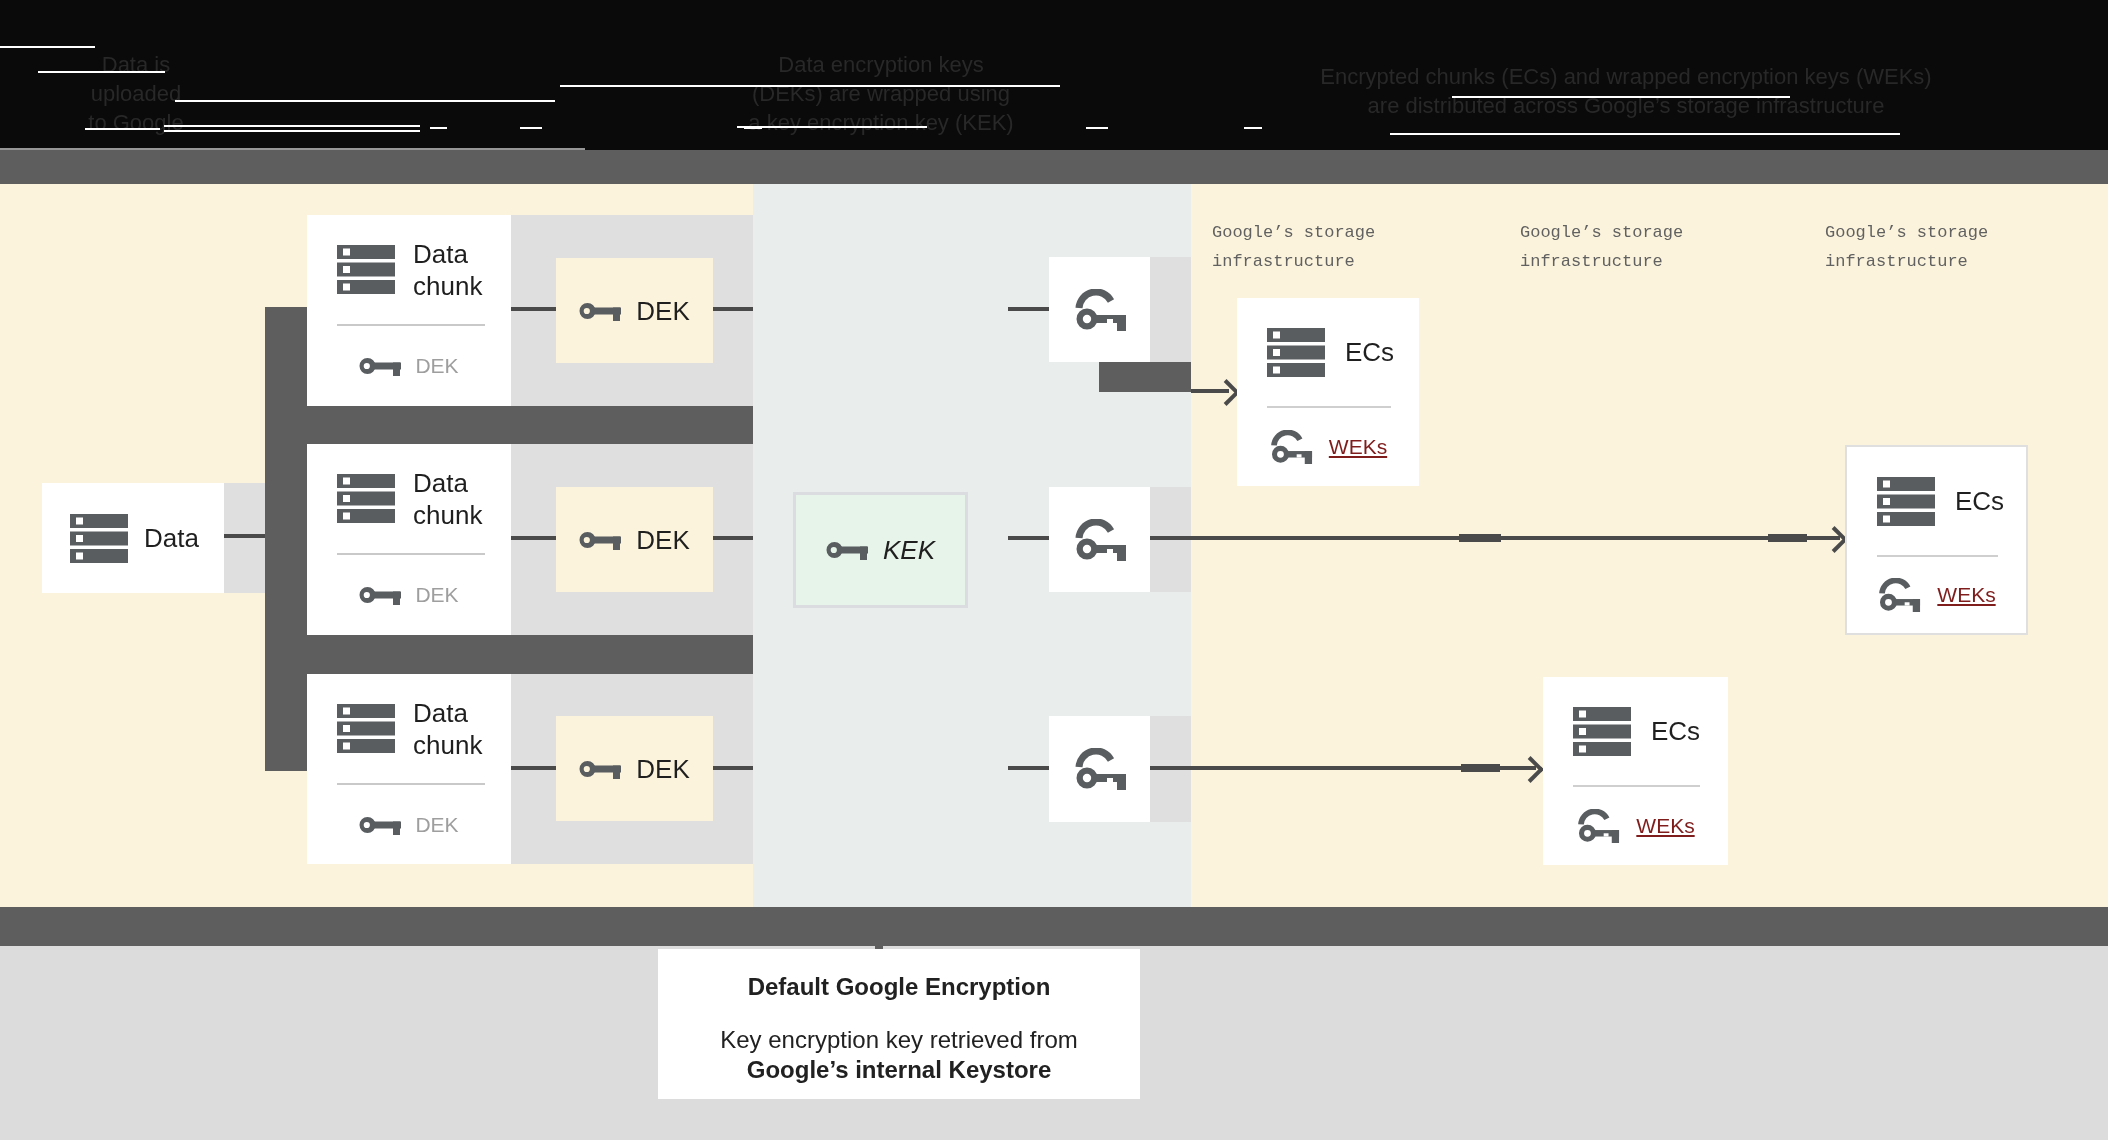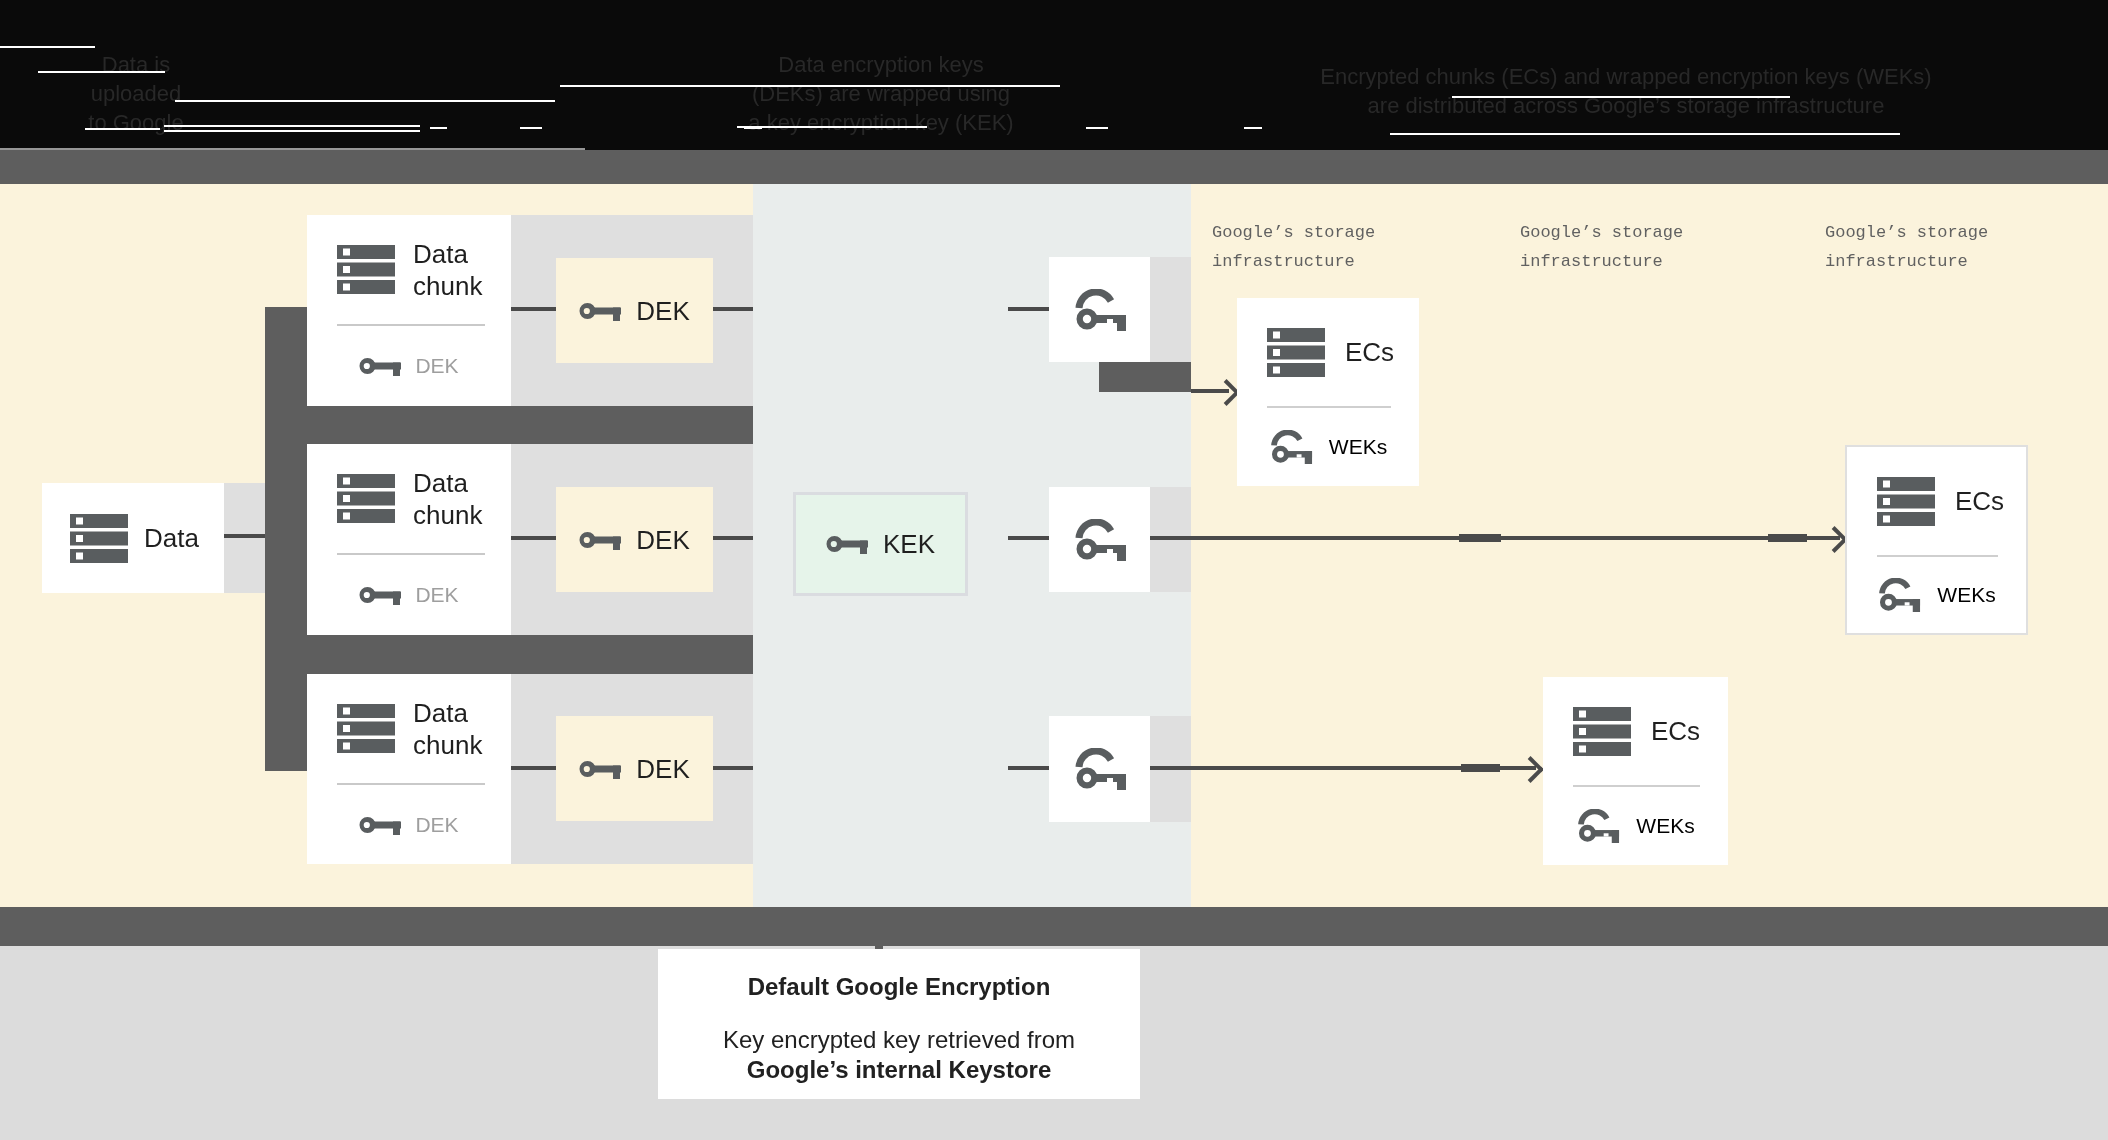--- a/index.html
+++ b/index.html
@@ -34,21 +34,21 @@
   .cb-div{height:2px;background:#c9c9c9;margin:0 26px 0 30px;}
   .cb-bot{flex:1;display:flex;align-items:center;justify-content:center;gap:14px;}
   .graylabel{font-size:21px;color:#9e9e9e;}
   .chip{display:flex;align-items:center;justify-content:center;gap:15px;background:#fbf3dc;}
   .kek{background:#e6f4ea;border:3px solid #dadce0;box-sizing:border-box;}
   .keybox{display:flex;align-items:center;justify-content:center;}
   .ecsbox{display:flex;flex-direction:column;box-sizing:border-box;}
   .ecs-top{height:108px;display:flex;align-items:center;padding-left:30px;gap:20px;box-sizing:border-box;}
   .ecs-div{height:2px;background:#cfcfcf;margin:0 28px 0 30px;}
   .ecs-bot{flex:1;display:flex;align-items:center;justify-content:center;gap:16px;}
-  .weks{font-size:21px;color:#000000;}
+  .weks{font-size:21px;color:#7f1d1d;text-decoration:underline;}
   .infra{position:absolute;font-size:17px;line-height:29px;color:#616161;white-space:nowrap;font-family:Liberation Mono, monospace;}
 
   
   #bottomarea{left:0;top:946px;width:2108px;height:194px;background:#dcdcdc;}
   #caption{left:658px;top:949px;width:482px;height:150px;background:#ffffff;text-align:center;
            color:#212121;font-size:24px;box-sizing:border-box;padding-top:24px;}
   #caption .cap-b{font-weight:bold;}
   #caption .cap-l2{margin-top:24px;line-height:30px;}
   #caption .cap-l3{line-height:30px;font-weight:bold;}
   .icon{flex:none;display:block;}
@@ -243,21 +243,21 @@
   <div class="abs line" style="left:511px;top:307px;width:45px;"></div>
   <div class="abs line" style="left:713px;top:307px;width:40px;"></div>
   <div class="abs line" style="left:1008px;top:307px;width:41px;"></div>
   <div class="abs line" style="left:511px;top:536px;width:45px;"></div>
   <div class="abs line" style="left:713px;top:536px;width:40px;"></div>
   <div class="abs line" style="left:1008px;top:536px;width:41px;"></div>
   <div class="abs line" style="left:511px;top:766px;width:45px;"></div>
   <div class="abs line" style="left:713px;top:766px;width:40px;"></div>
   <div class="abs line" style="left:1008px;top:766px;width:41px;"></div>
 
-  <div class="abs chip kek" style="left:793px;top:492px;width:175px;height:104px;">
+  <div class="abs chip kek" style="left:793px;top:492px;width:175px;height:116px;font-style:italic;">
     <svg class="icon" width="42" height="24" viewBox="0 0 42 24">
       <path fill="#595d5f" fill-rule="evenodd" d="M0.5 12 a8 8 0 1 0 16 0 a8 8 0 1 0 -16 0 M4.7 12 a3.1 3.1 0 1 0 6.2 0 a3.1 3.1 0 1 0 -6.2 0"></path>
       <rect fill="#595d5f" x="15" y="8.5" width="27" height="7"></rect>
         <rect fill="#595d5f" x="34" y="8.5" width="7" height="13.5"></rect>
     </svg>
     <span class="nodetitle">KEK</span>
   </div>
 
   <div class="abs band" style="left:1150px;top:257px;width:41px;height:105px;"></div>
   <div class="abs band" style="left:1150px;top:487px;width:41px;height:105px;"></div>
@@ -403,17 +403,17 @@
       <span class="weks">WEKs</span>
     </div>
   </div>
 
   <div class="abs graybar" style="top:907px;height:39px;"></div>
 
   <div id="bottomarea" class="abs"></div>
   <div class="abs dark" style="left:875px;top:941px;width:8px;height:9px;"></div>
   <div id="caption" class="abs">
     <div class="cap-b">Default Google Encryption</div>
-    <div class="cap-l2">Key encrypted key retrieved from</div>
+    <div class="cap-l2">Key encryption key retrieved from</div>
     <div class="cap-l3">Google’s internal Keystore</div>
   </div>
 
 </div>
 
 </body></html>

